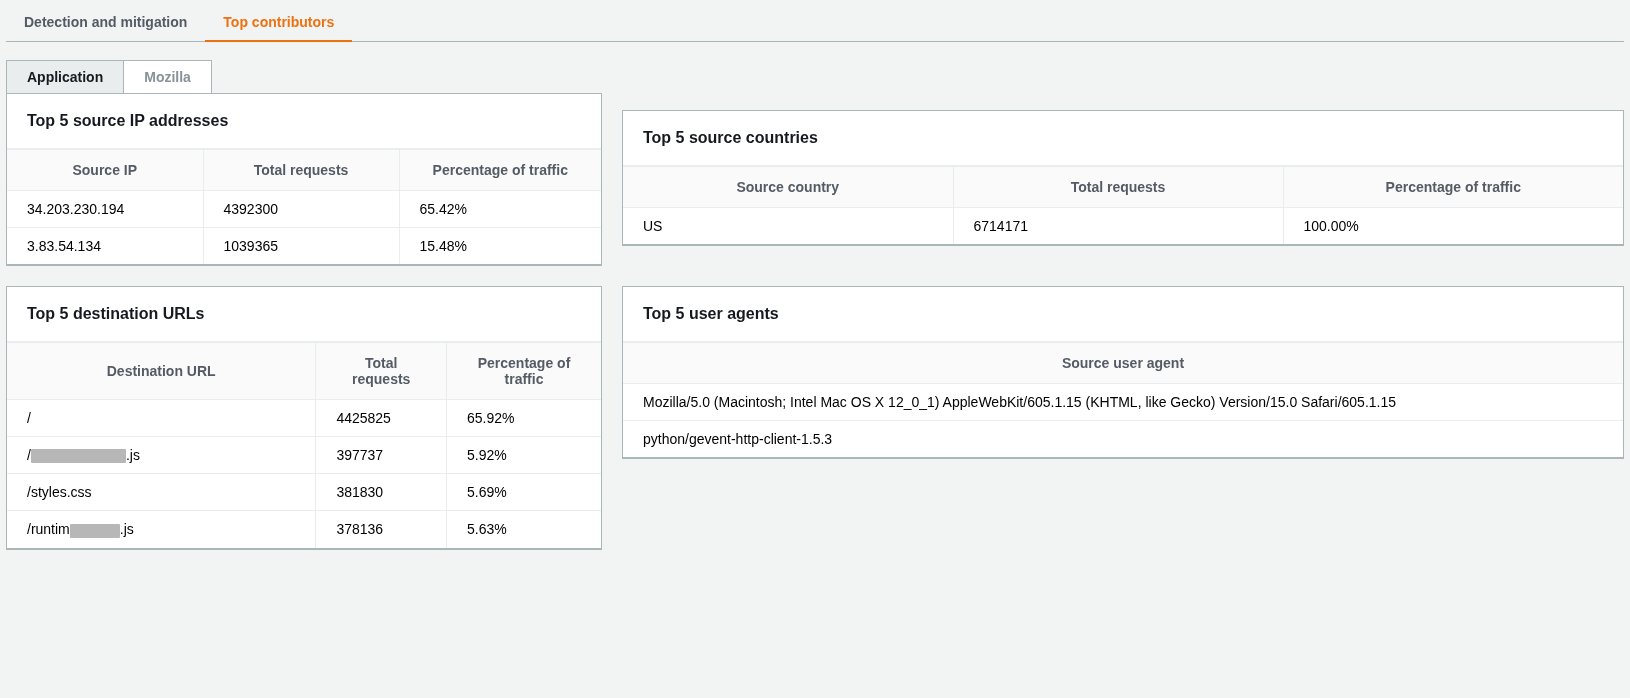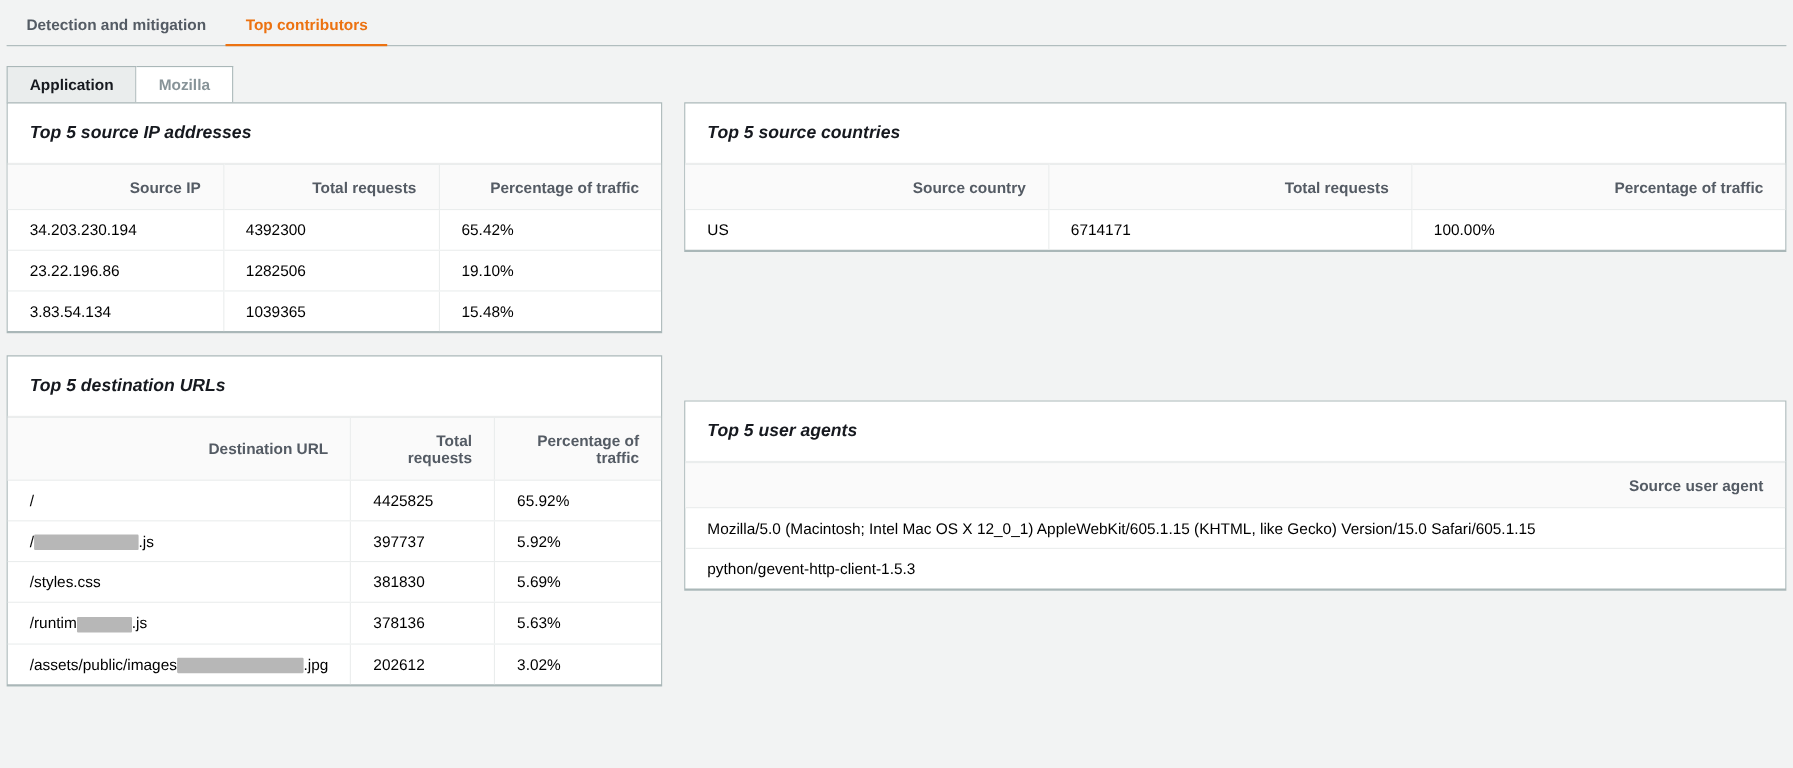--- a/index.html
+++ b/index.html
@@ -58,25 +58,24 @@
     border-bottom-width: 2px;
   }
   .card-header {
     padding: 18px 20px;
     border-bottom: 1px solid #eaeded;
   }
   .card-title {
     font-size: 16px;
     font-weight: 700;
     color: #16191f;
-    font-style: italic;
   }
   table { width: 100%; border-collapse: collapse; }
   th {
-    text-align: right;
+    text-align: center;
     font-weight: 700;
     color: #545b64;
     padding: 12px 20px;
     background: #fafafa;
     border-bottom: 1px solid #eaeded;
     border-top: 1px solid #eaeded;
   }
   th + th, td + td { border-left: 1px solid #eaeded; }
   td {
     padding: 10px 20px;
@@ -124,34 +123,29 @@
         <th>Percentage of traffic</th>
       </tr>
         </thead>
       <tbody>
         <tr>
           <td>34.203.230.194</td>
           <td>4392300</td>
           <td>65.42%</td>
         </tr>
         <tr>
-          <td>23.22.196.86</td>
-          <td>1282506</td>
-          <td>19.10%</td>
-        </tr>
-        <tr>
           <td>3.83.54.134</td>
           <td>1039365</td>
           <td>15.48%</td>
         </tr>
       </tbody>
     </table>
   </div>
 
-  <div class="card" style="align-self:start;">
+  <div class="card" style="align-self:start;margin-top:17px;">
     <div class="card-header">
       <div class="card-title">Top 5 source countries</div>
     </div>
     <table>
       <thead>
           <tr>
         <th style="width:33%">Source country</th>
         <th style="width:33%">Total requests</th>
         <th>Percentage of traffic</th>
       </tr>
@@ -192,30 +186,25 @@
         <tr>
           <td>/styles.css</td>
           <td>381830</td>
           <td>5.69%</td>
         </tr>
         <tr>
           <td><span>/runtim</span><span class="redact" style="width:50px"></span><span>.js</span></td>
           <td>378136</td>
           <td>5.63%</td>
         </tr>
-        <tr>
-          <td><span>/assets/public/images</span><span class="redact" style="width:115px"></span><span>.jpg</span></td>
-          <td>202612</td>
-          <td>3.02%</td>
-        </tr>
       </tbody>
     </table>
   </div>
 
-  <div class="card" style="align-self:start;margin-top:41px;">
+  <div class="card" style="align-self:start;">
     <div class="card-header">
       <div class="card-title">Top 5 user agents</div>
     </div>
     <div class="scroll-wrap">
       <table style="min-width:1000px;">
         <thead>
             <tr>
           <th>Source user agent</th>
         </tr>
           </thead>

